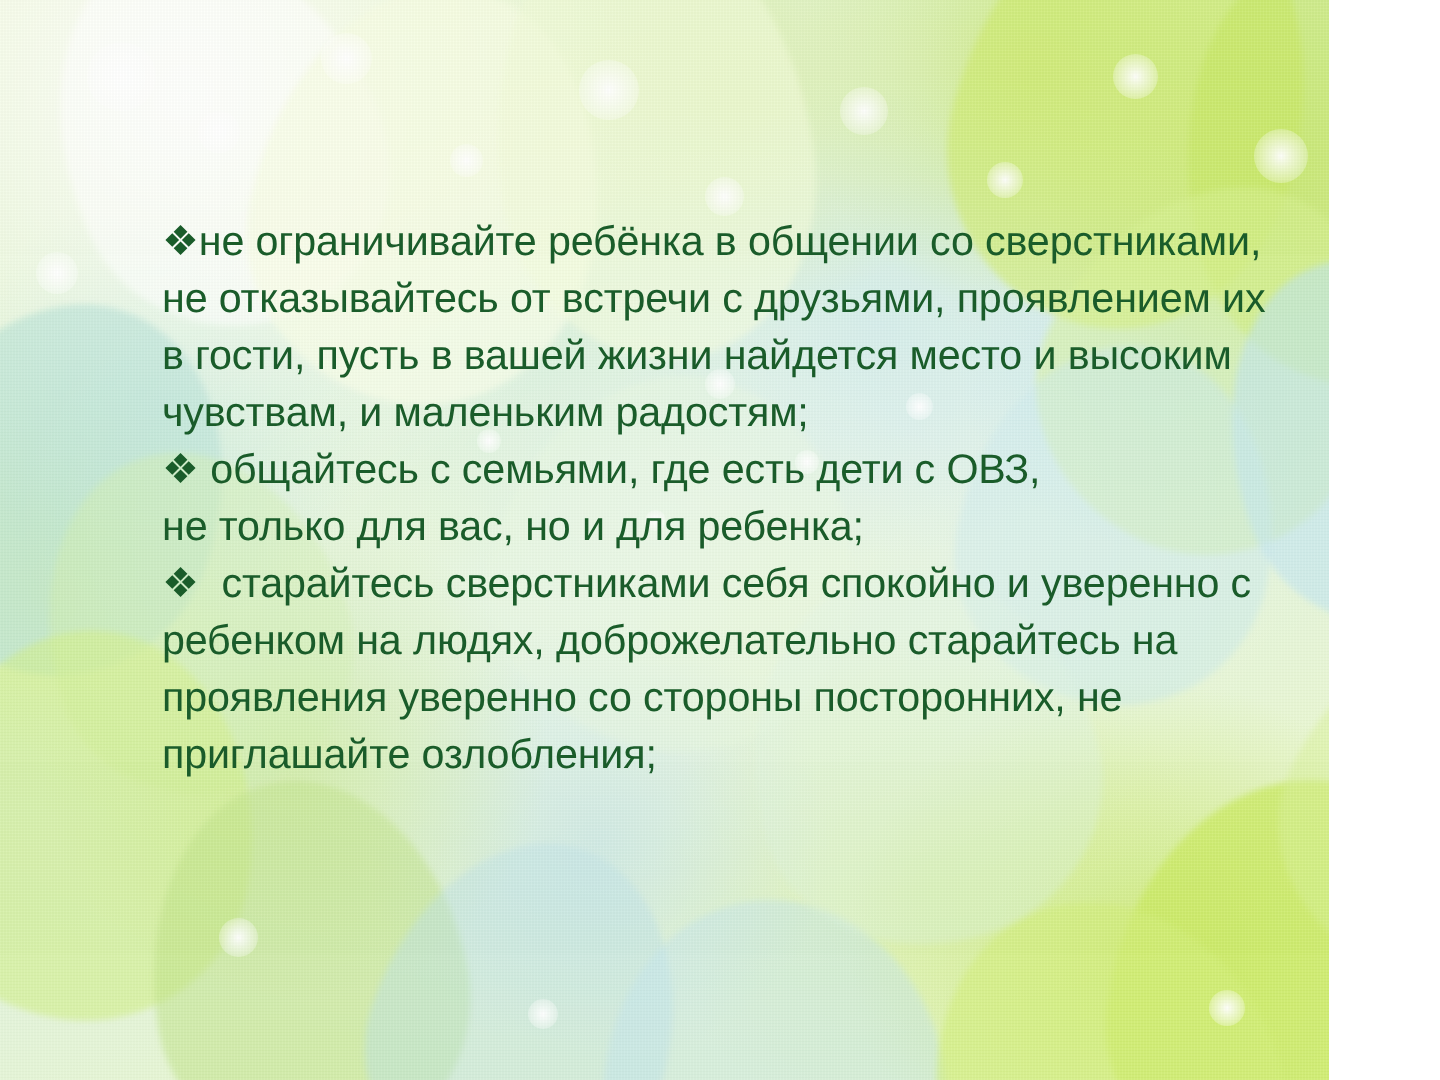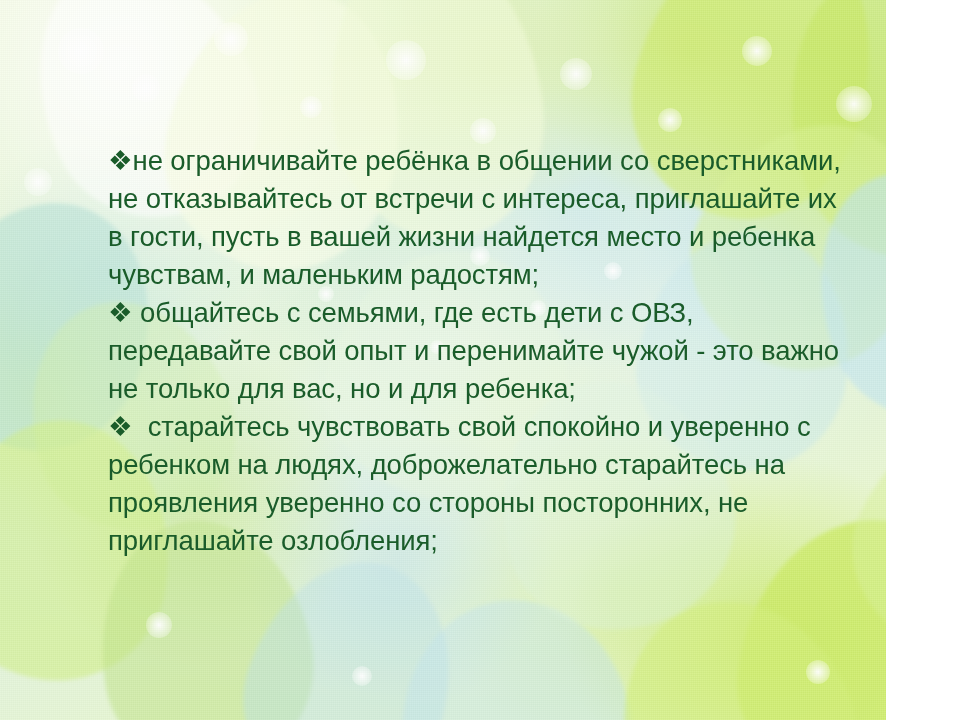--- a/index.html
+++ b/index.html
@@ -165,25 +165,24 @@
     <div class="bokeh" style="left:146px; top:612px; width:26px; height:26px;"></div>
     <div class="bokeh" style="left:352px; top:666px; width:20px; height:20px;"></div>
     <div class="bokeh" style="left:806px; top:660px; width:24px; height:24px;"></div>
   </div>
 
   <div class="bg-layer bg-veil"></div>
   <div class="bg-layer bg-grain"></div>
 
   <div class="content">
     <div class="line">❖не ограничивайте ребёнка в общении со сверстниками,</div>
-    <div class="line">не отказывайтесь от встречи с интереса, приглашайте их</div>
-    <div class="line">в гости, пусть в вашей жизни найдется место и ребенка</div>
+    <div class="line">не отказывайтесь от встречи с друзьями, проявлением их</div>
+    <div class="line">в гости, пусть в вашей жизни найдется место и высоким</div>
     <div class="line">чувствам, и маленьким радостям;</div>
     <div class="line">❖ общайтесь с семьями, где есть дети с ОВЗ,</div>
-    <div class="line">передавайте свой опыт и перенимайте чужой - это важно</div>
     <div class="line">не только для вас, но и для ребенка;</div>
-    <div class="line">❖  старайтесь чувствовать свой спокойно и уверенно с</div>
+    <div class="line">❖  старайтесь сверстниками себя спокойно и уверенно с</div>
     <div class="line">ребенком на людях, доброжелательно старайтесь на</div>
     <div class="line">проявления уверенно со стороны посторонних, не</div>
     <div class="line">приглашайте озлобления;</div>
   </div>
 
 </div>
 
 </body></html>

